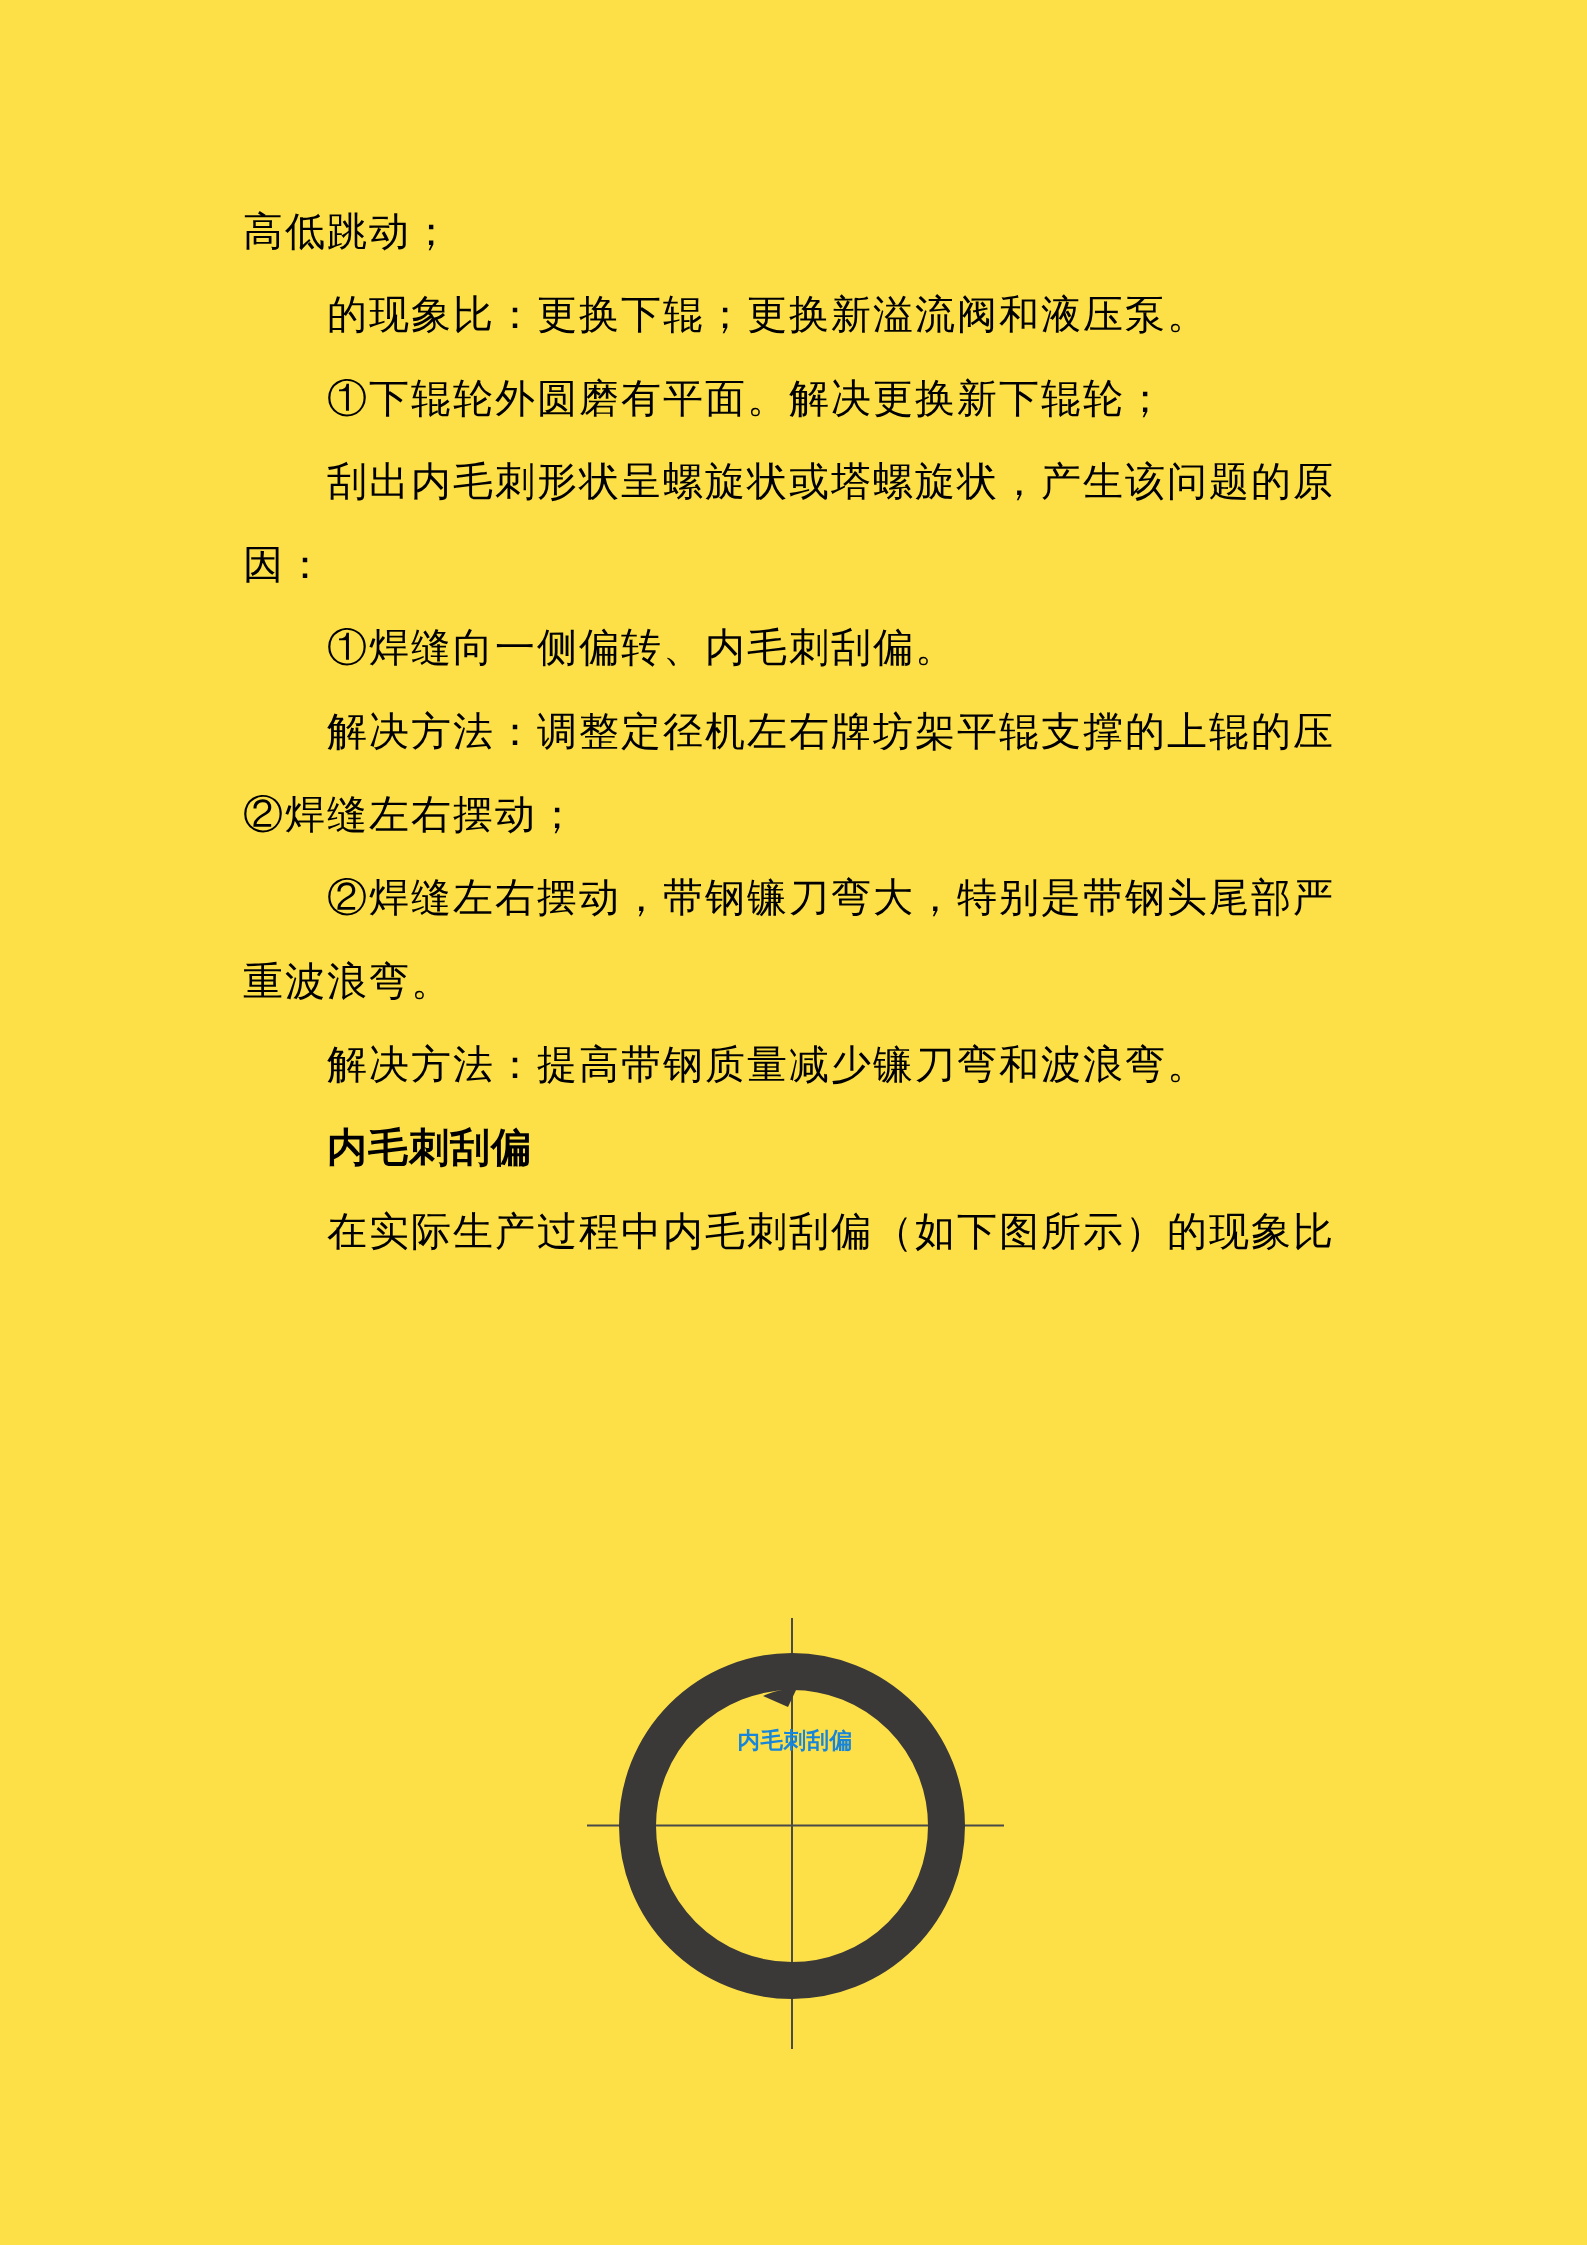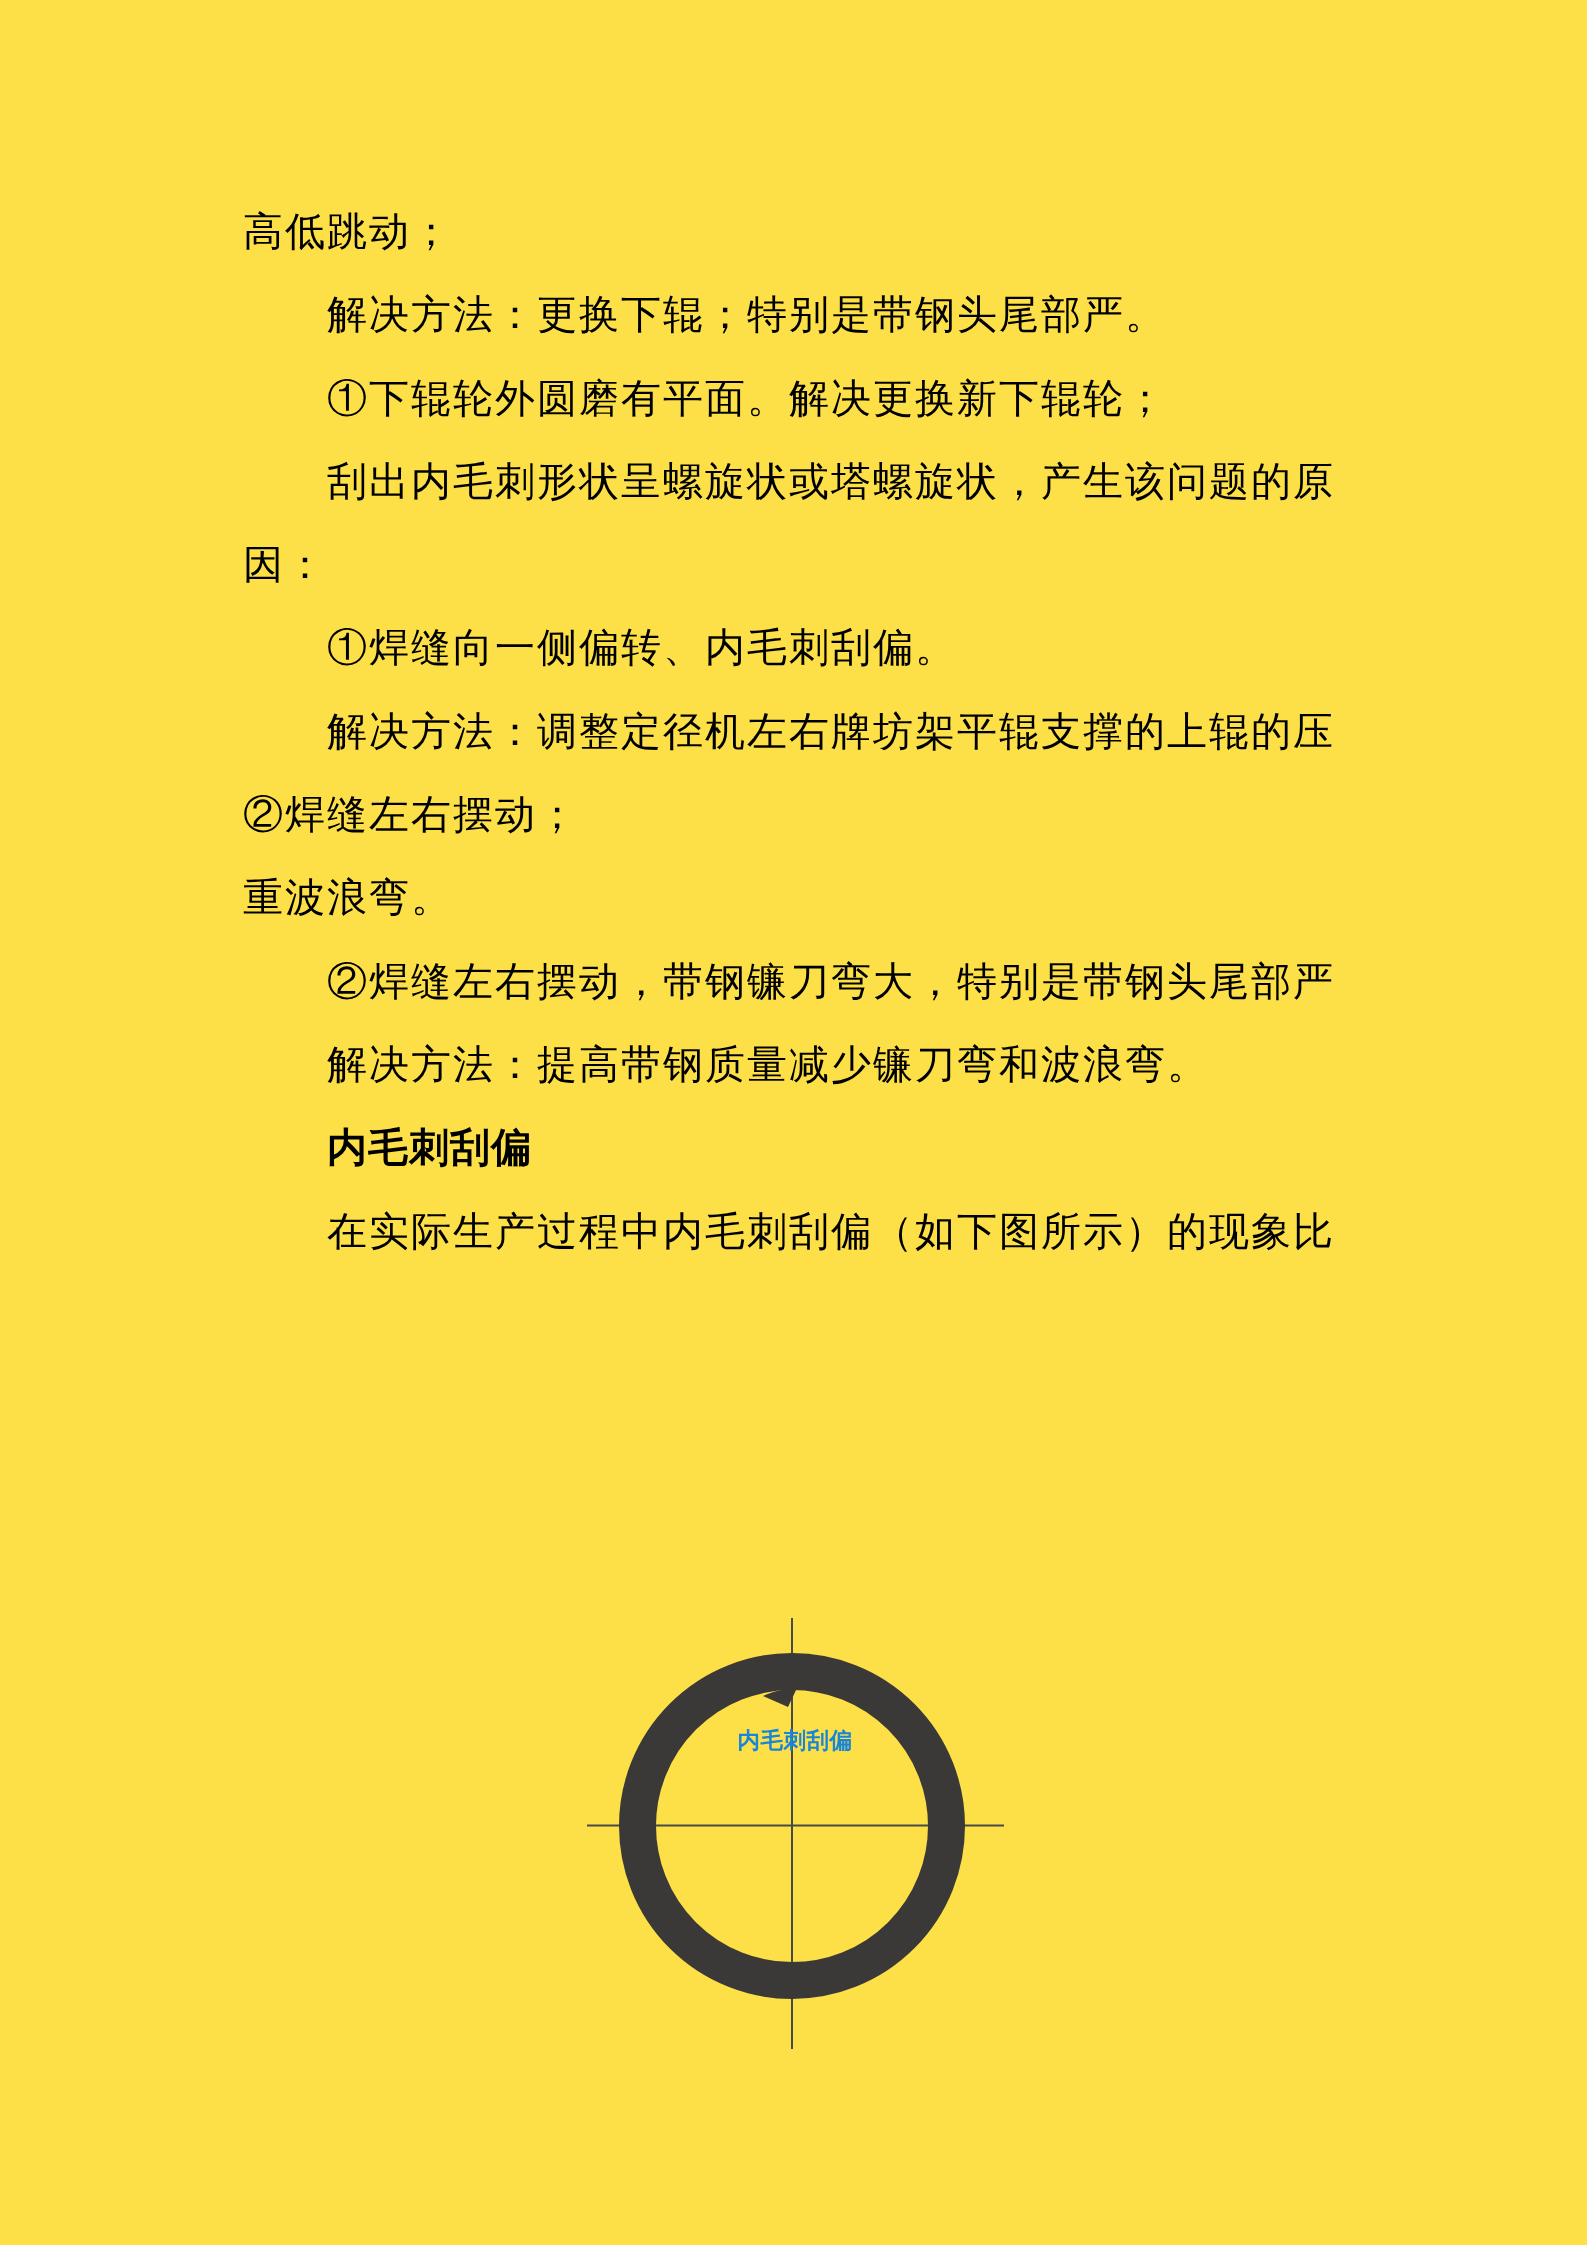--- a/index.html
+++ b/index.html
@@ -51,29 +51,29 @@
     letter-spacing: 0.5px;
   }
 </style>
 </head>
 <body>
 
 <div class="page">
 
   <div class="textblock">
     <div class="line">高低跳动；</div>
-    <div class="line indent">解决方法：更换下辊；特别是带钢头尾部严。</div>
+    <div class="line indent">的现象比：更换下辊；更换新溢流阀和液压泵。</div>
     <div class="line indent">①下辊轮外圆磨有平面。解决更换新下辊轮；</div>
     <div class="line indent">刮出内毛刺形状呈螺旋状或塔螺旋状，产生该问题的原</div>
     <div class="line">因：</div>
     <div class="line indent">①焊缝向一侧偏转、内毛刺刮偏。</div>
     <div class="line indent">解决方法：调整定径机左右牌坊架平辊支撑的上辊的压</div>
     <div class="line">②焊缝左右摆动；</div>
+    <div class="line indent">②焊缝左右摆动，带钢镰刀弯大，特别是带钢头尾部严</div>
     <div class="line">重波浪弯。</div>
-    <div class="line indent">②焊缝左右摆动，带钢镰刀弯大，特别是带钢头尾部严</div>
     <div class="line indent">解决方法：提高带钢质量减少镰刀弯和波浪弯。</div>
     <div class="line indent heading">内毛刺刮偏</div>
     <div class="line indent">在实际生产过程中内毛刺刮偏（如下图所示）的现象比</div>
   </div>
 
   <svg class="figure" viewBox="0 0 470 460" xmlns="http://www.w3.org/2000/svg">
 
     <line x1="232" y1="18" x2="232" y2="449" stroke-width="2" stroke="#4a4a4a"></line>
     <line x1="27" y1="225.5" x2="444" y2="225.5" stroke-width="2" stroke="#4a4a4a"></line>
 

